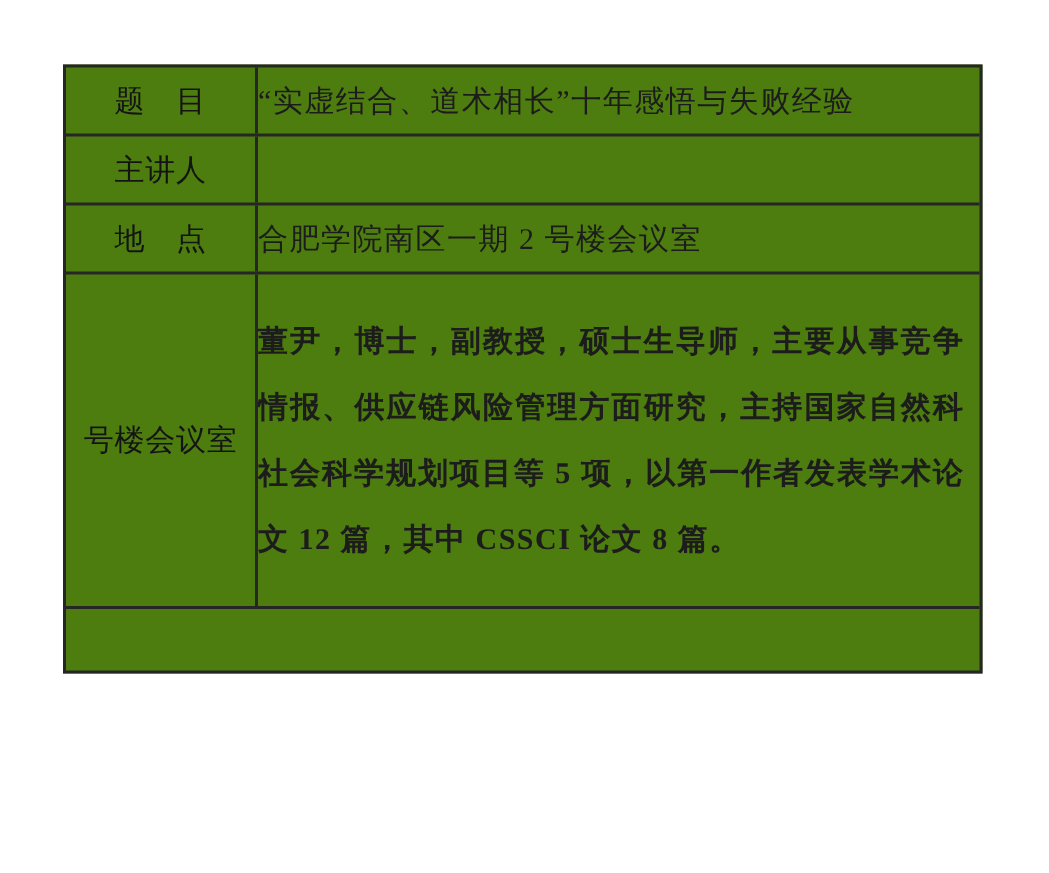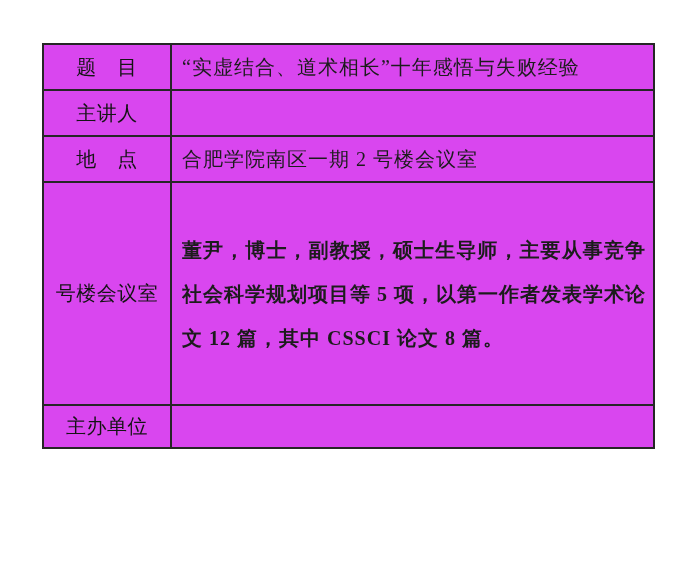--- a/index.html
+++ b/index.html
@@ -15,21 +15,21 @@
     color: #1c1c1c;
     overflow: hidden;
   }
   .doc-table {
     position: absolute;
     left: 42px;
     top: 43px;
     width: 613px;
     box-sizing: border-box;
     border: 2px solid #262626;
-    background: #d946ef;
+    background: #4d7c0f;
   }
   .row {
     display: flex;
     align-items: stretch;
   }
   .row + .row {
     border-top: 2px solid #262626;
   }
   .label-cell {
     flex: 0 0 128px;
@@ -42,21 +42,20 @@
     font-size: 20px;
     letter-spacing: 0.5px;
     text-align: center;
     color: #141414;
   }
   .value-cell {
     flex: 1 1 auto;
     box-sizing: border-box;
     display: flex;
     align-items: center;
-    padding-left: 10px;
     padding-right: 10px;
     font-size: 20px;
     letter-spacing: 1px;
     color: #1c1c1c;
   }
   .row-simple { height: 44px; }
   .row-bio    { height: 221px; }
   .row-org    { height: 41px; }
   .bio-block {
     flex: 1 1 auto;
@@ -94,23 +93,23 @@
   <div class="row row-simple">
     <div class="label-cell">地　点</div>
     <div class="value-cell">合肥学院南区一期 2 号楼会议室</div>
   </div>
 
   <div class="row row-bio">
     <div class="label-cell">号楼会议室</div>
     <div class="value-cell">
       <div class="bio-block">
         <div class="bio-line">董尹，博士，副教授，硕士生导师，主要从事竞争</div>
+        <div class="bio-line">情报、供应链风险管理方面研究，主持国家自然科</div>
         <div class="bio-line">社会科学规划项目等 5 项，以第一作者发表学术论</div>
         <div class="bio-line last">文 12 篇，其中 CSSCI 论文 8 篇。</div>
       </div>
     </div>
   </div>
 
   <div class="row row-org">
-    <div class="label-cell">主办单位</div>
   </div>
 
 </div>
 
 </body></html>

